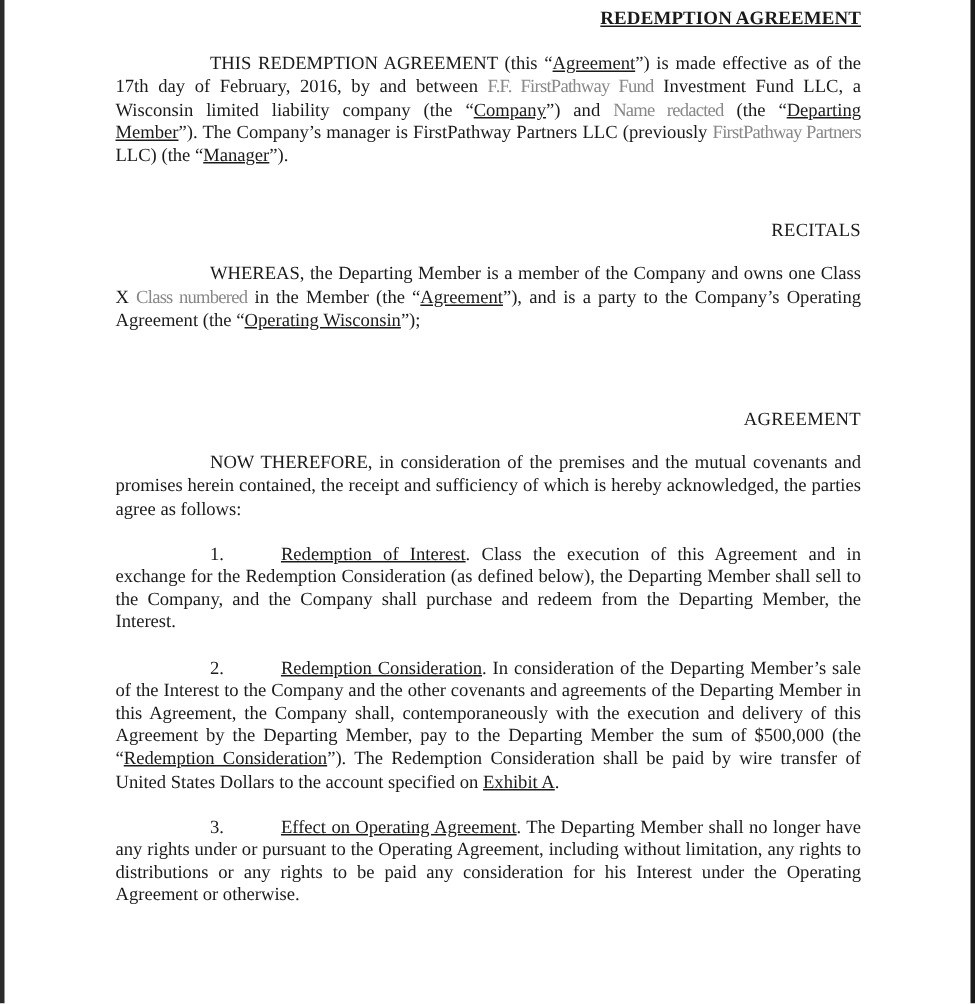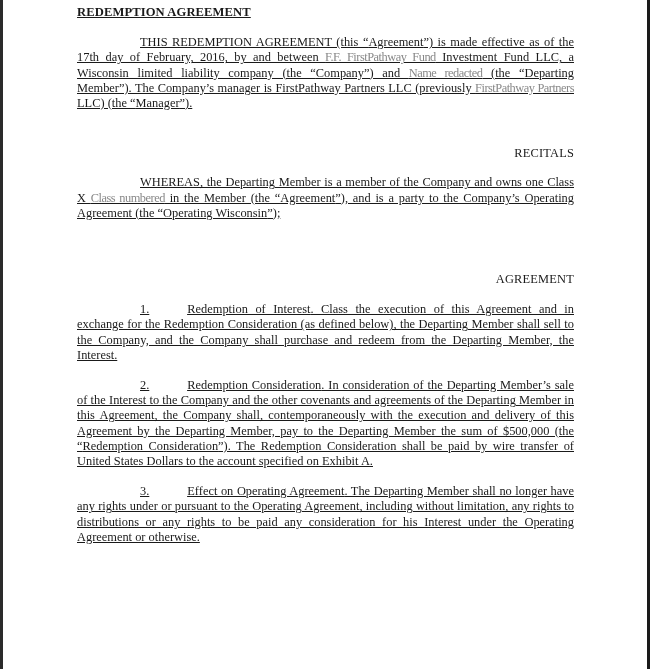--- a/index.html
+++ b/index.html
@@ -10,24 +10,24 @@
     color: #1a1a1a;
     position: relative;
   }
   .frame-left { position: absolute; left: 0; top: 0; width: 3px; height: 669px; background: #2a2a2a; }
   .frame-right { position: absolute; right: 0; top: 0; width: 3px; height: 669px; background: #1a1a1a; }
   .page {
     position: absolute; left: 77px; top: 0; width: 497px;
     font-size: 12.4px; line-height: 15.2px;
   }
   .title {
-    text-align: left; font-weight: bold; text-decoration: underline;
+    text-align: right; font-weight: bold; text-decoration: underline;
     font-size: 12.6px; margin-top: 5px; letter-spacing: 0.1px;
   }
-  p { margin: 0; text-align: justify; text-decoration: underline; }
+  p { margin: 0; text-align: justify; }
   .indent { text-indent: 63px; }
   .heading { text-align: right; letter-spacing: 0.2px; }
   u { text-decoration: underline; }
   .redact { color: #888; letter-spacing: -0.5px; filter: blur(0.4px); }
   .sec-title { text-decoration: underline; }
 </style>
 </head>
 <body>
 
 <div class="frame-left"></div>
@@ -42,20 +42,21 @@
 
   <div class="heading" style="margin-top:35px;">RECITALS</div>
 
   <p class="indent" style="margin-top:14px;">
     <span>WHEREAS, the Departing Member is a member of the Company and owns one Class X </span><span class="redact">Class numbered</span><span> in the Member (the “</span><u>Agreement</u><span>”), and is a party to the Company’s Operating Agreement (the “</span><u>Operating Wisconsin</u><span>”);</span>
   </p>
 
 
   <div class="heading" style="margin-top:51px;">AGREEMENT</div>
 
+  <p class="indent" style="margin-top:14px;">NOW THEREFORE, in consideration of the premises and the mutual covenants and promises herein contained, the receipt and sufficiency of which is hereby acknowledged, the parties agree as follows:</p>
 
   <p class="indent" style="margin-top:15px;">
     <span>1.</span><span style="display:inline-block;width:38px;"></span><span class="sec-title">Redemption of Interest</span><span>.  Class the execution of this Agreement and in exchange for the Redemption Consideration (as defined below), the Departing Member shall sell to the Company, and the Company shall purchase and redeem from the Departing Member, the Interest.</span>
   </p>
 
   <p class="indent" style="margin-top:15px;">
     <span>2.</span><span style="display:inline-block;width:38px;"></span><span class="sec-title">Redemption Consideration</span><span>.  In consideration of the Departing Member’s sale of the Interest to the Company and the other covenants and agreements of the Departing Member in this Agreement, the Company shall, contemporaneously with the execution and delivery of this Agreement by the Departing Member, pay to the Departing Member the sum of $500,000 (the “</span><u>Redemption Consideration</u><span>”).  The Redemption Consideration shall be paid by wire transfer of United States Dollars to the account specified on </span><u>Exhibit A</u><span>.</span>
   </p>
 
   <p class="indent" style="margin-top:15px;">

